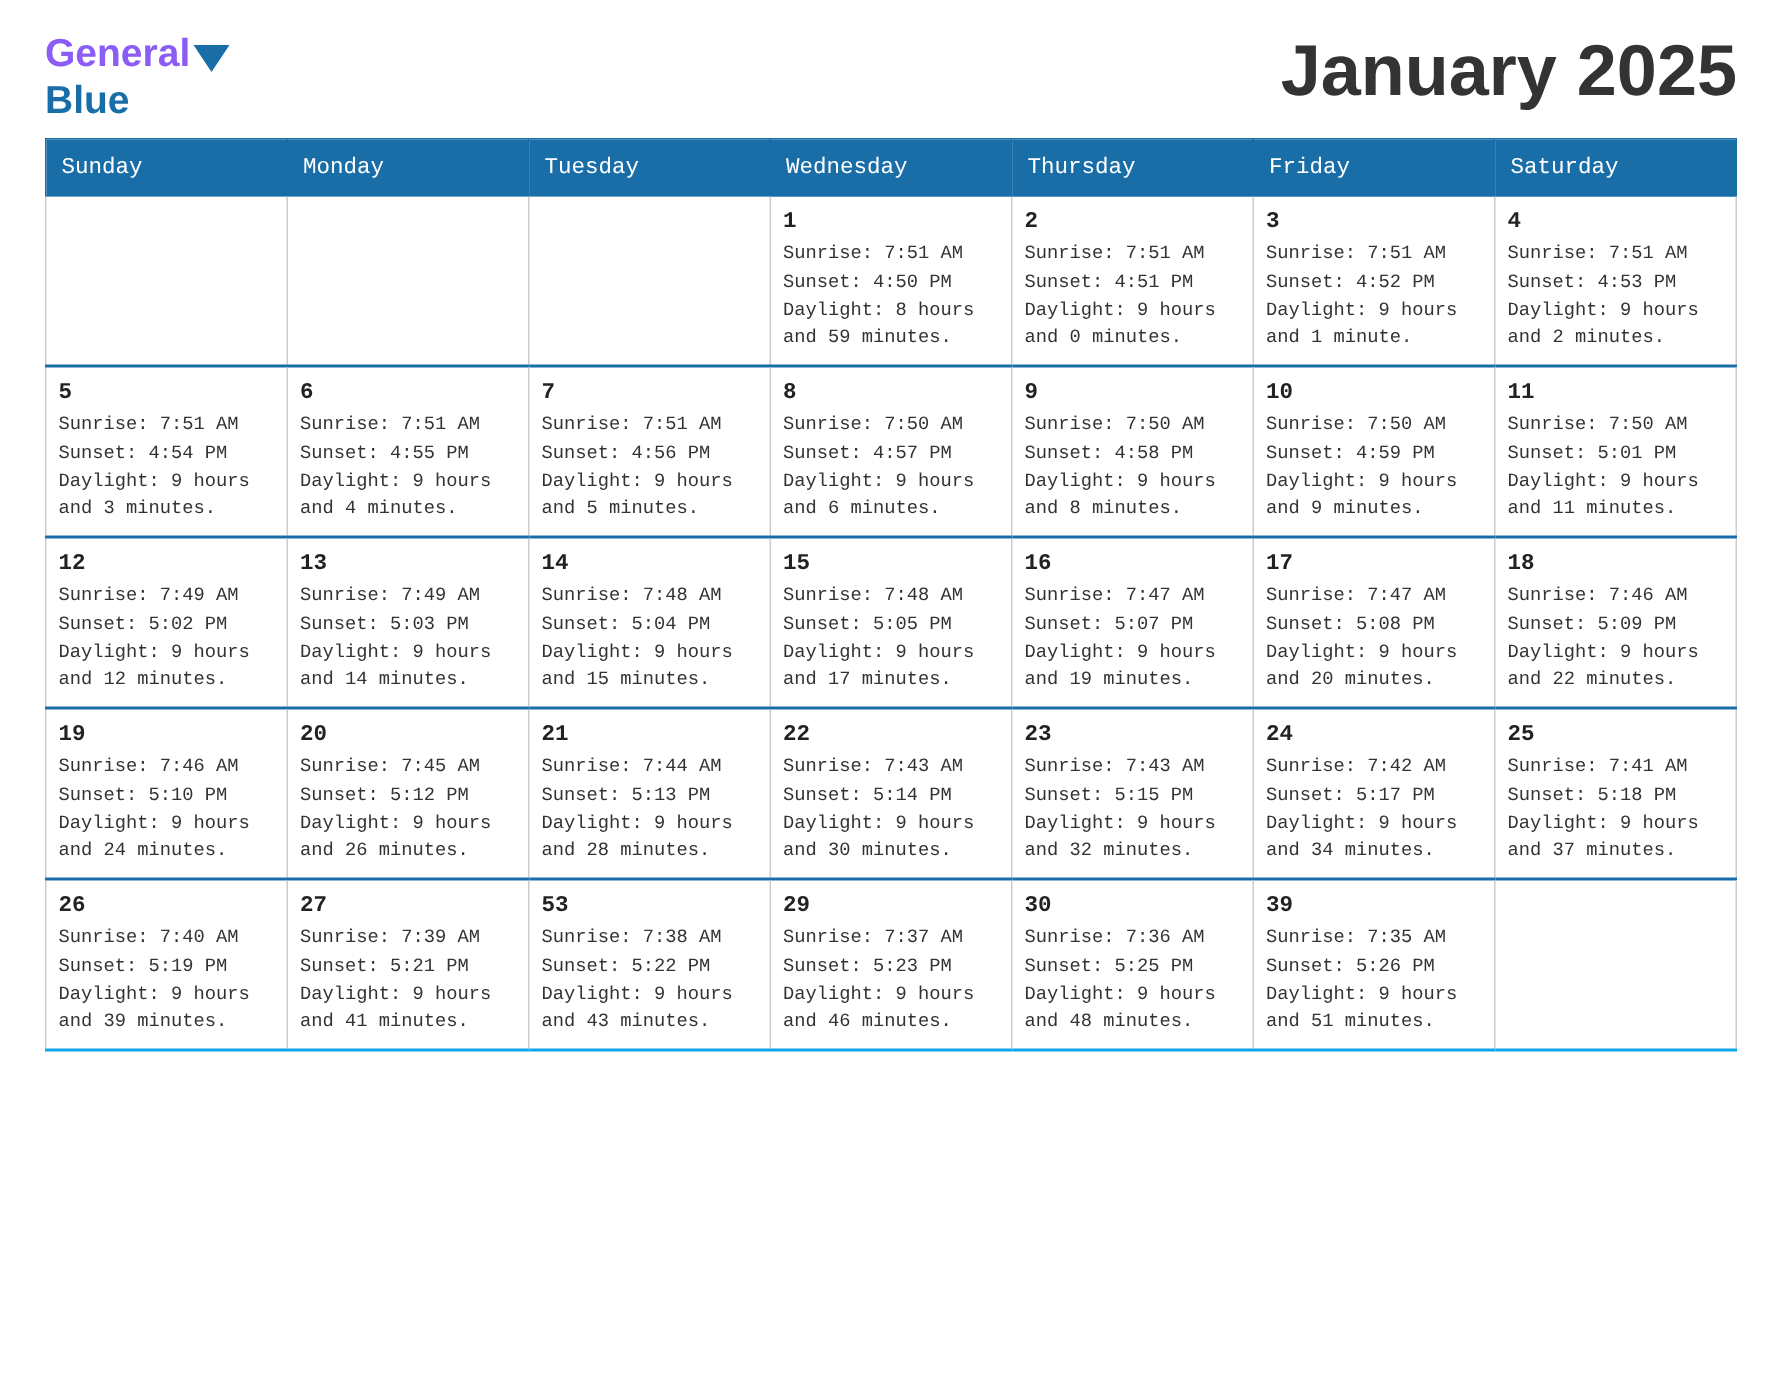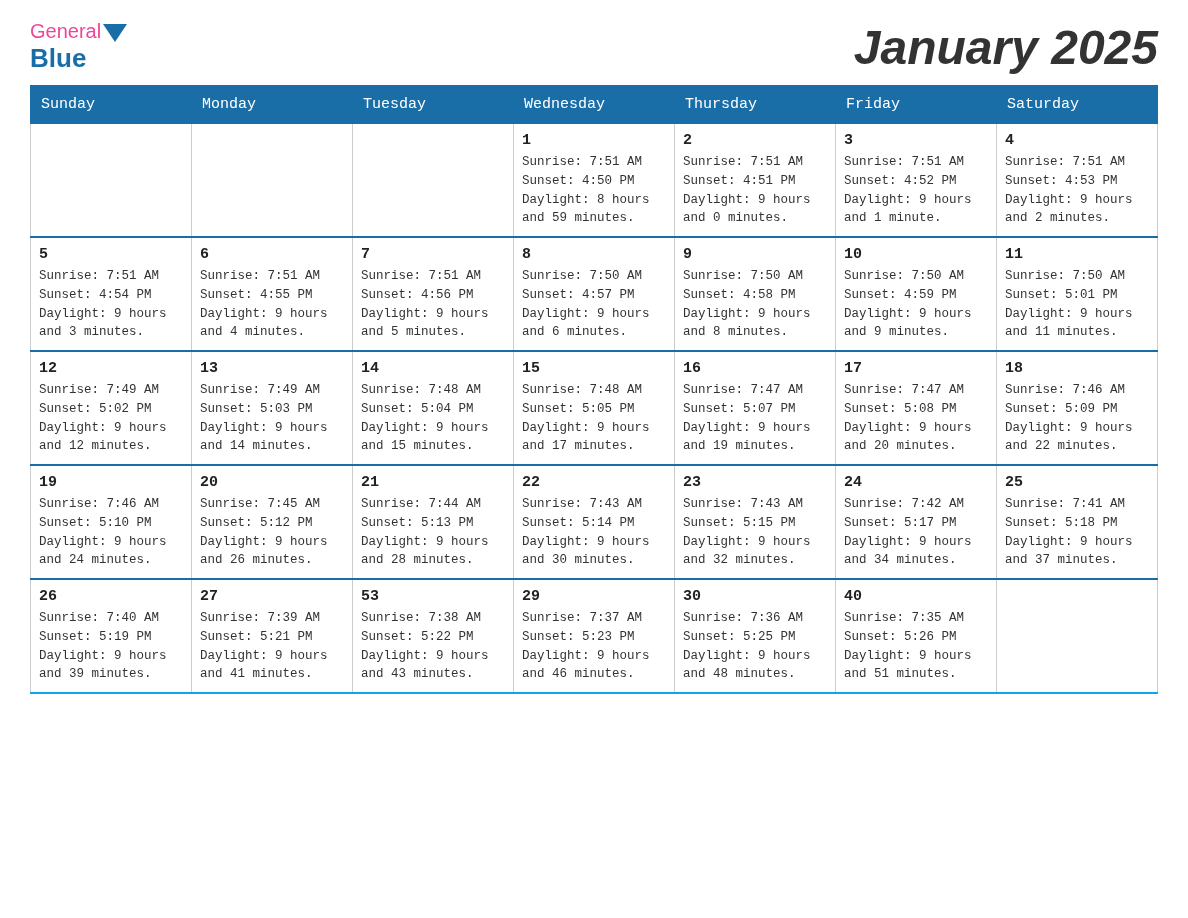--- a/index.html
+++ b/index.html
@@ -14,23 +14,23 @@
       display: flex;
       justify-content: space-between;
       align-items: flex-start;
       margin-bottom: 10px;
     }
     .logo {
       display: flex;
       align-items: center;
     }
     .logo-text-general {
-      font-size: 20px;
-      font-weight: normal;
-      color: #ec4899;
+      font-size: 26px;
+      font-weight: bold;
+      color: #8b5cf6;
     }
     .logo-text-blue {
       font-size: 26px;
       font-weight: bold;
       color: #1a6ea8;
     }
     .logo-icon {
       width: 0;
       height: 0;
       border-left: 12px solid transparent;
@@ -41,21 +41,20 @@
       position: relative;
       top: 4px;
     }
     .title-section {
       text-align: right;
     }
     .title-section h1 {
       font-size: 48px;
       font-weight: bold;
       color: #333;
-      font-style: italic;
     }
     .title-section h2 {
       font-size: 22px;
       font-weight: normal;
       color: #333;
     }
     .calendar {
       width: 100%;
       border-collapse: collapse;
       margin-top: 10px;
@@ -255,19 +254,19 @@
         </td>
         <td>
           <div class="day-number">29</div>
           <div class="day-info">Sunrise: 7:37 AM<br>Sunset: 5:23 PM<br>Daylight: 9 hours<br>and 46 minutes.</div>
         </td>
         <td>
           <div class="day-number">30</div>
           <div class="day-info">Sunrise: 7:36 AM<br>Sunset: 5:25 PM<br>Daylight: 9 hours<br>and 48 minutes.</div>
         </td>
         <td>
-          <div class="day-number">40</div>
+          <div class="day-number">39</div>
           <div class="day-info">Sunrise: 7:35 AM<br>Sunset: 5:26 PM<br>Daylight: 9 hours<br>and 51 minutes.</div>
         </td>
         <td class="empty-cell"></td>
       </tr>
     </tbody>
 </table>
 
 </body></html>

